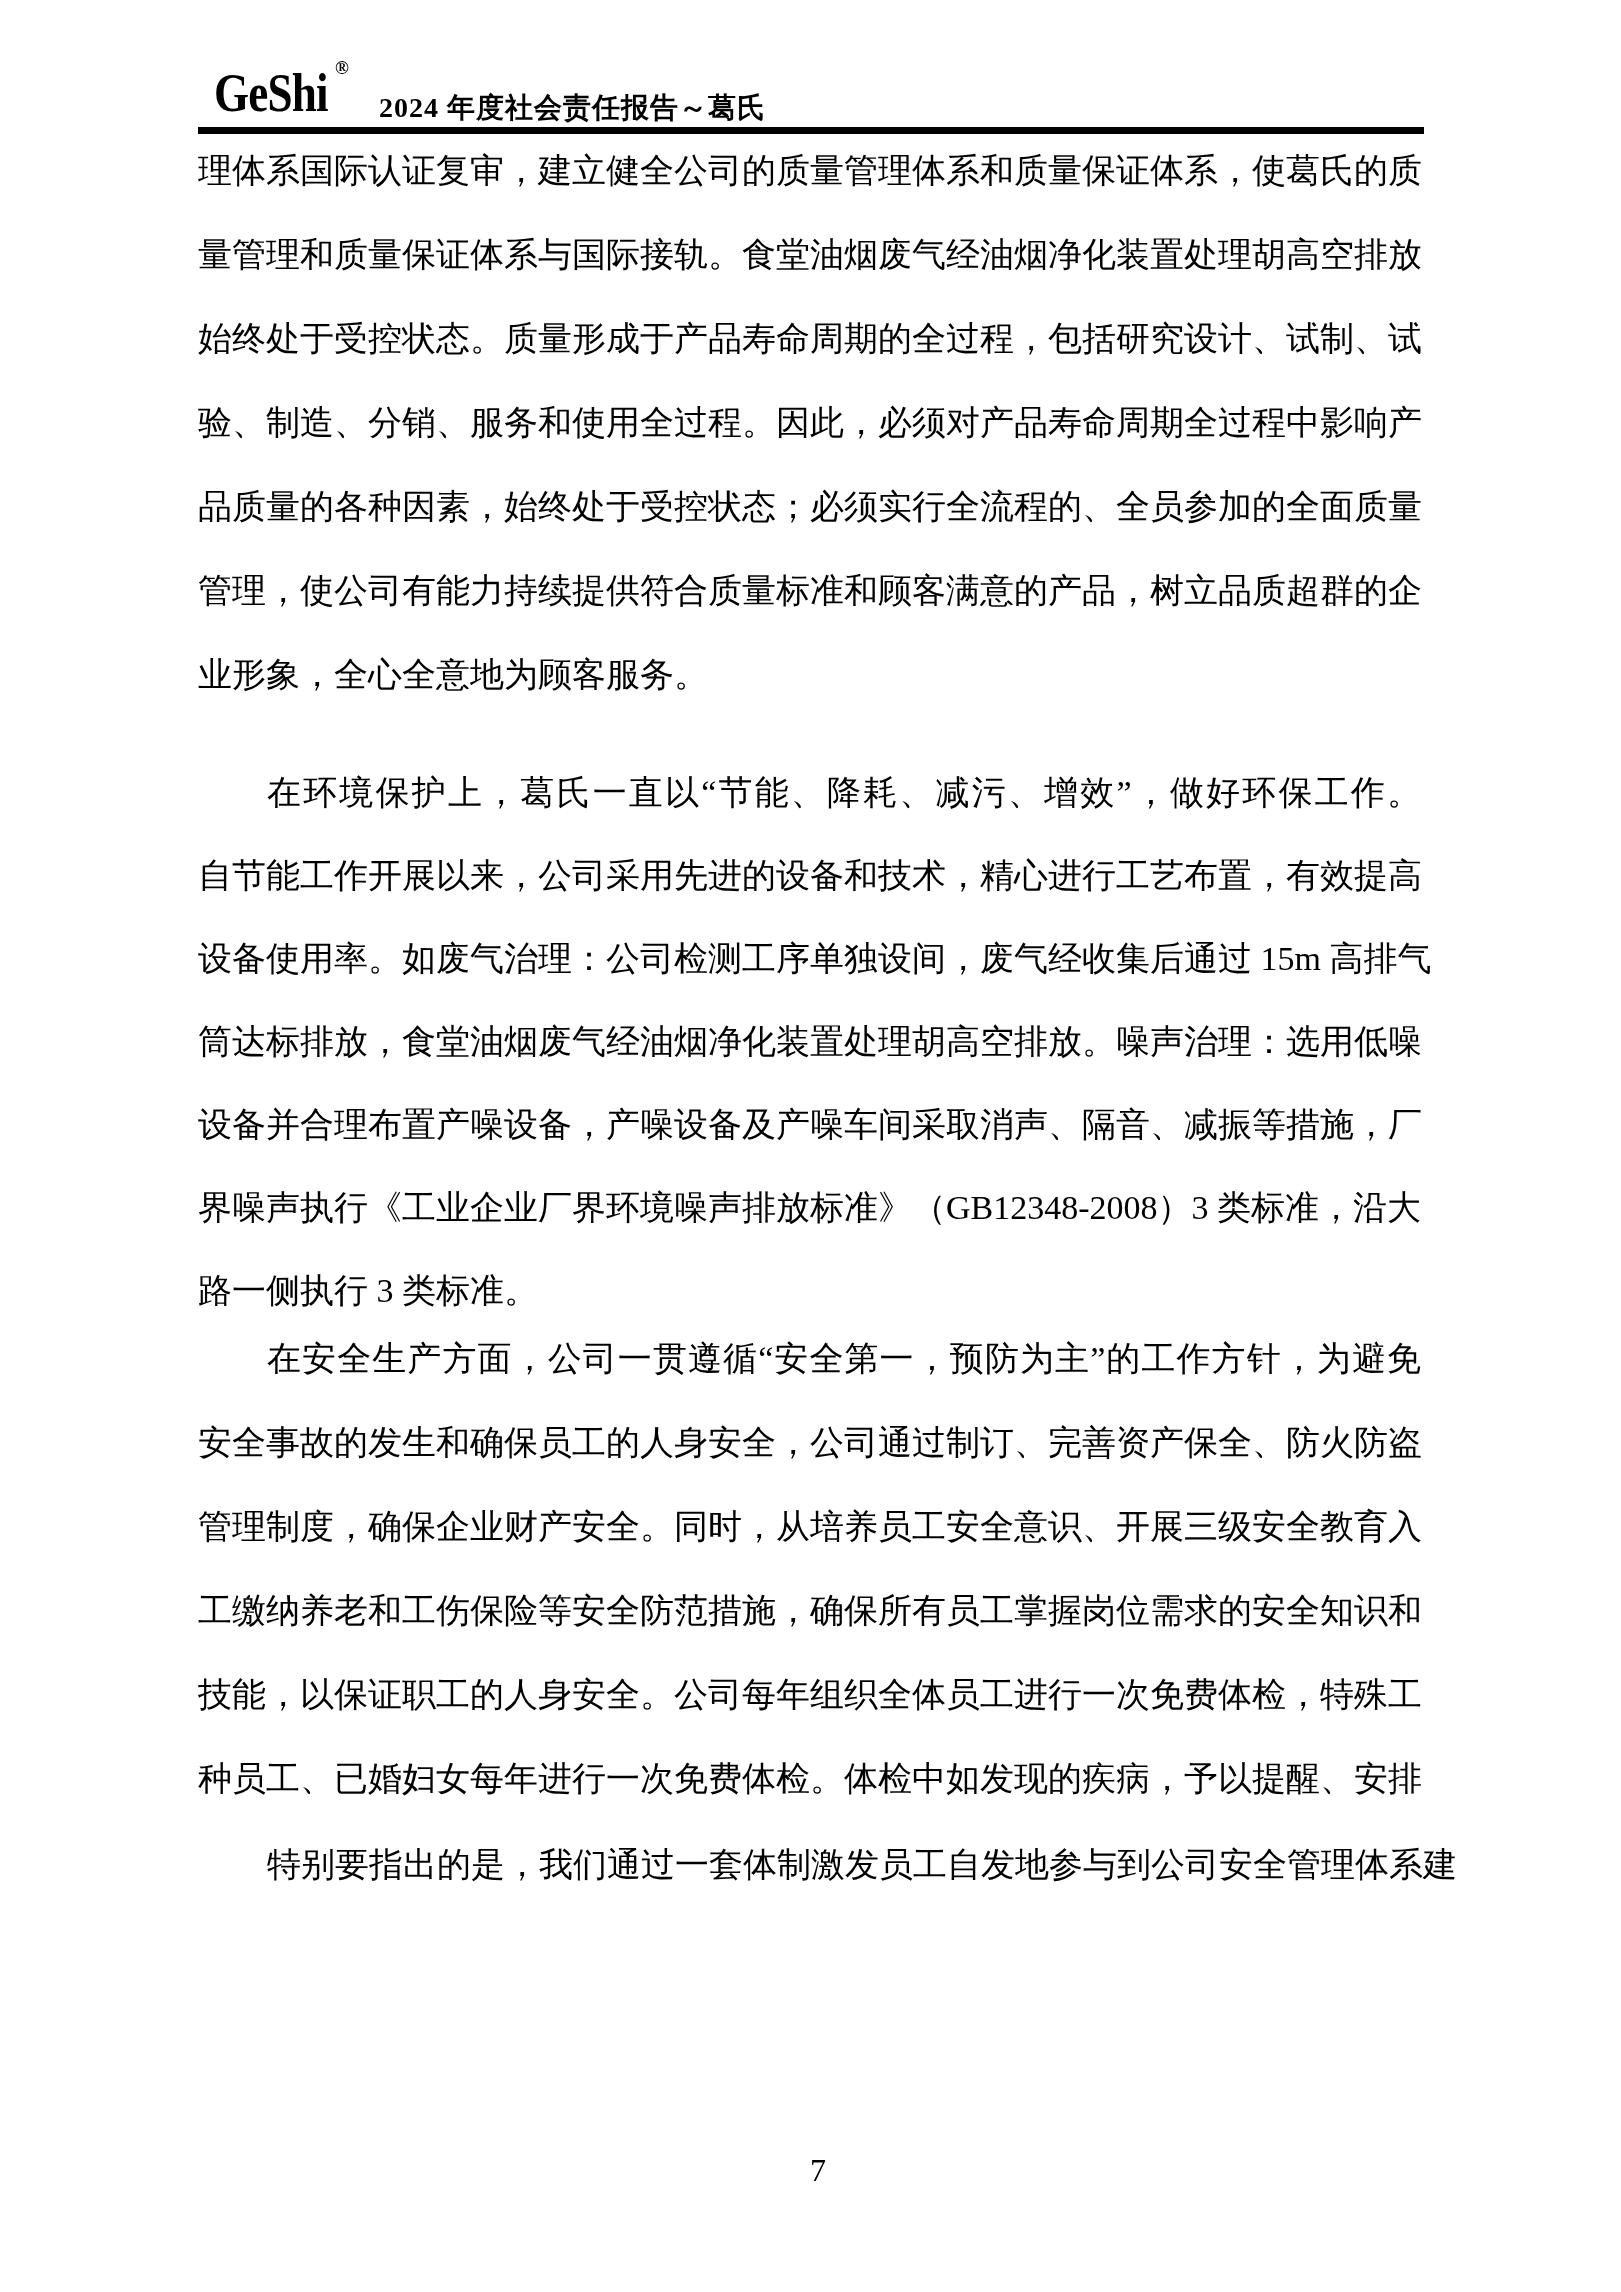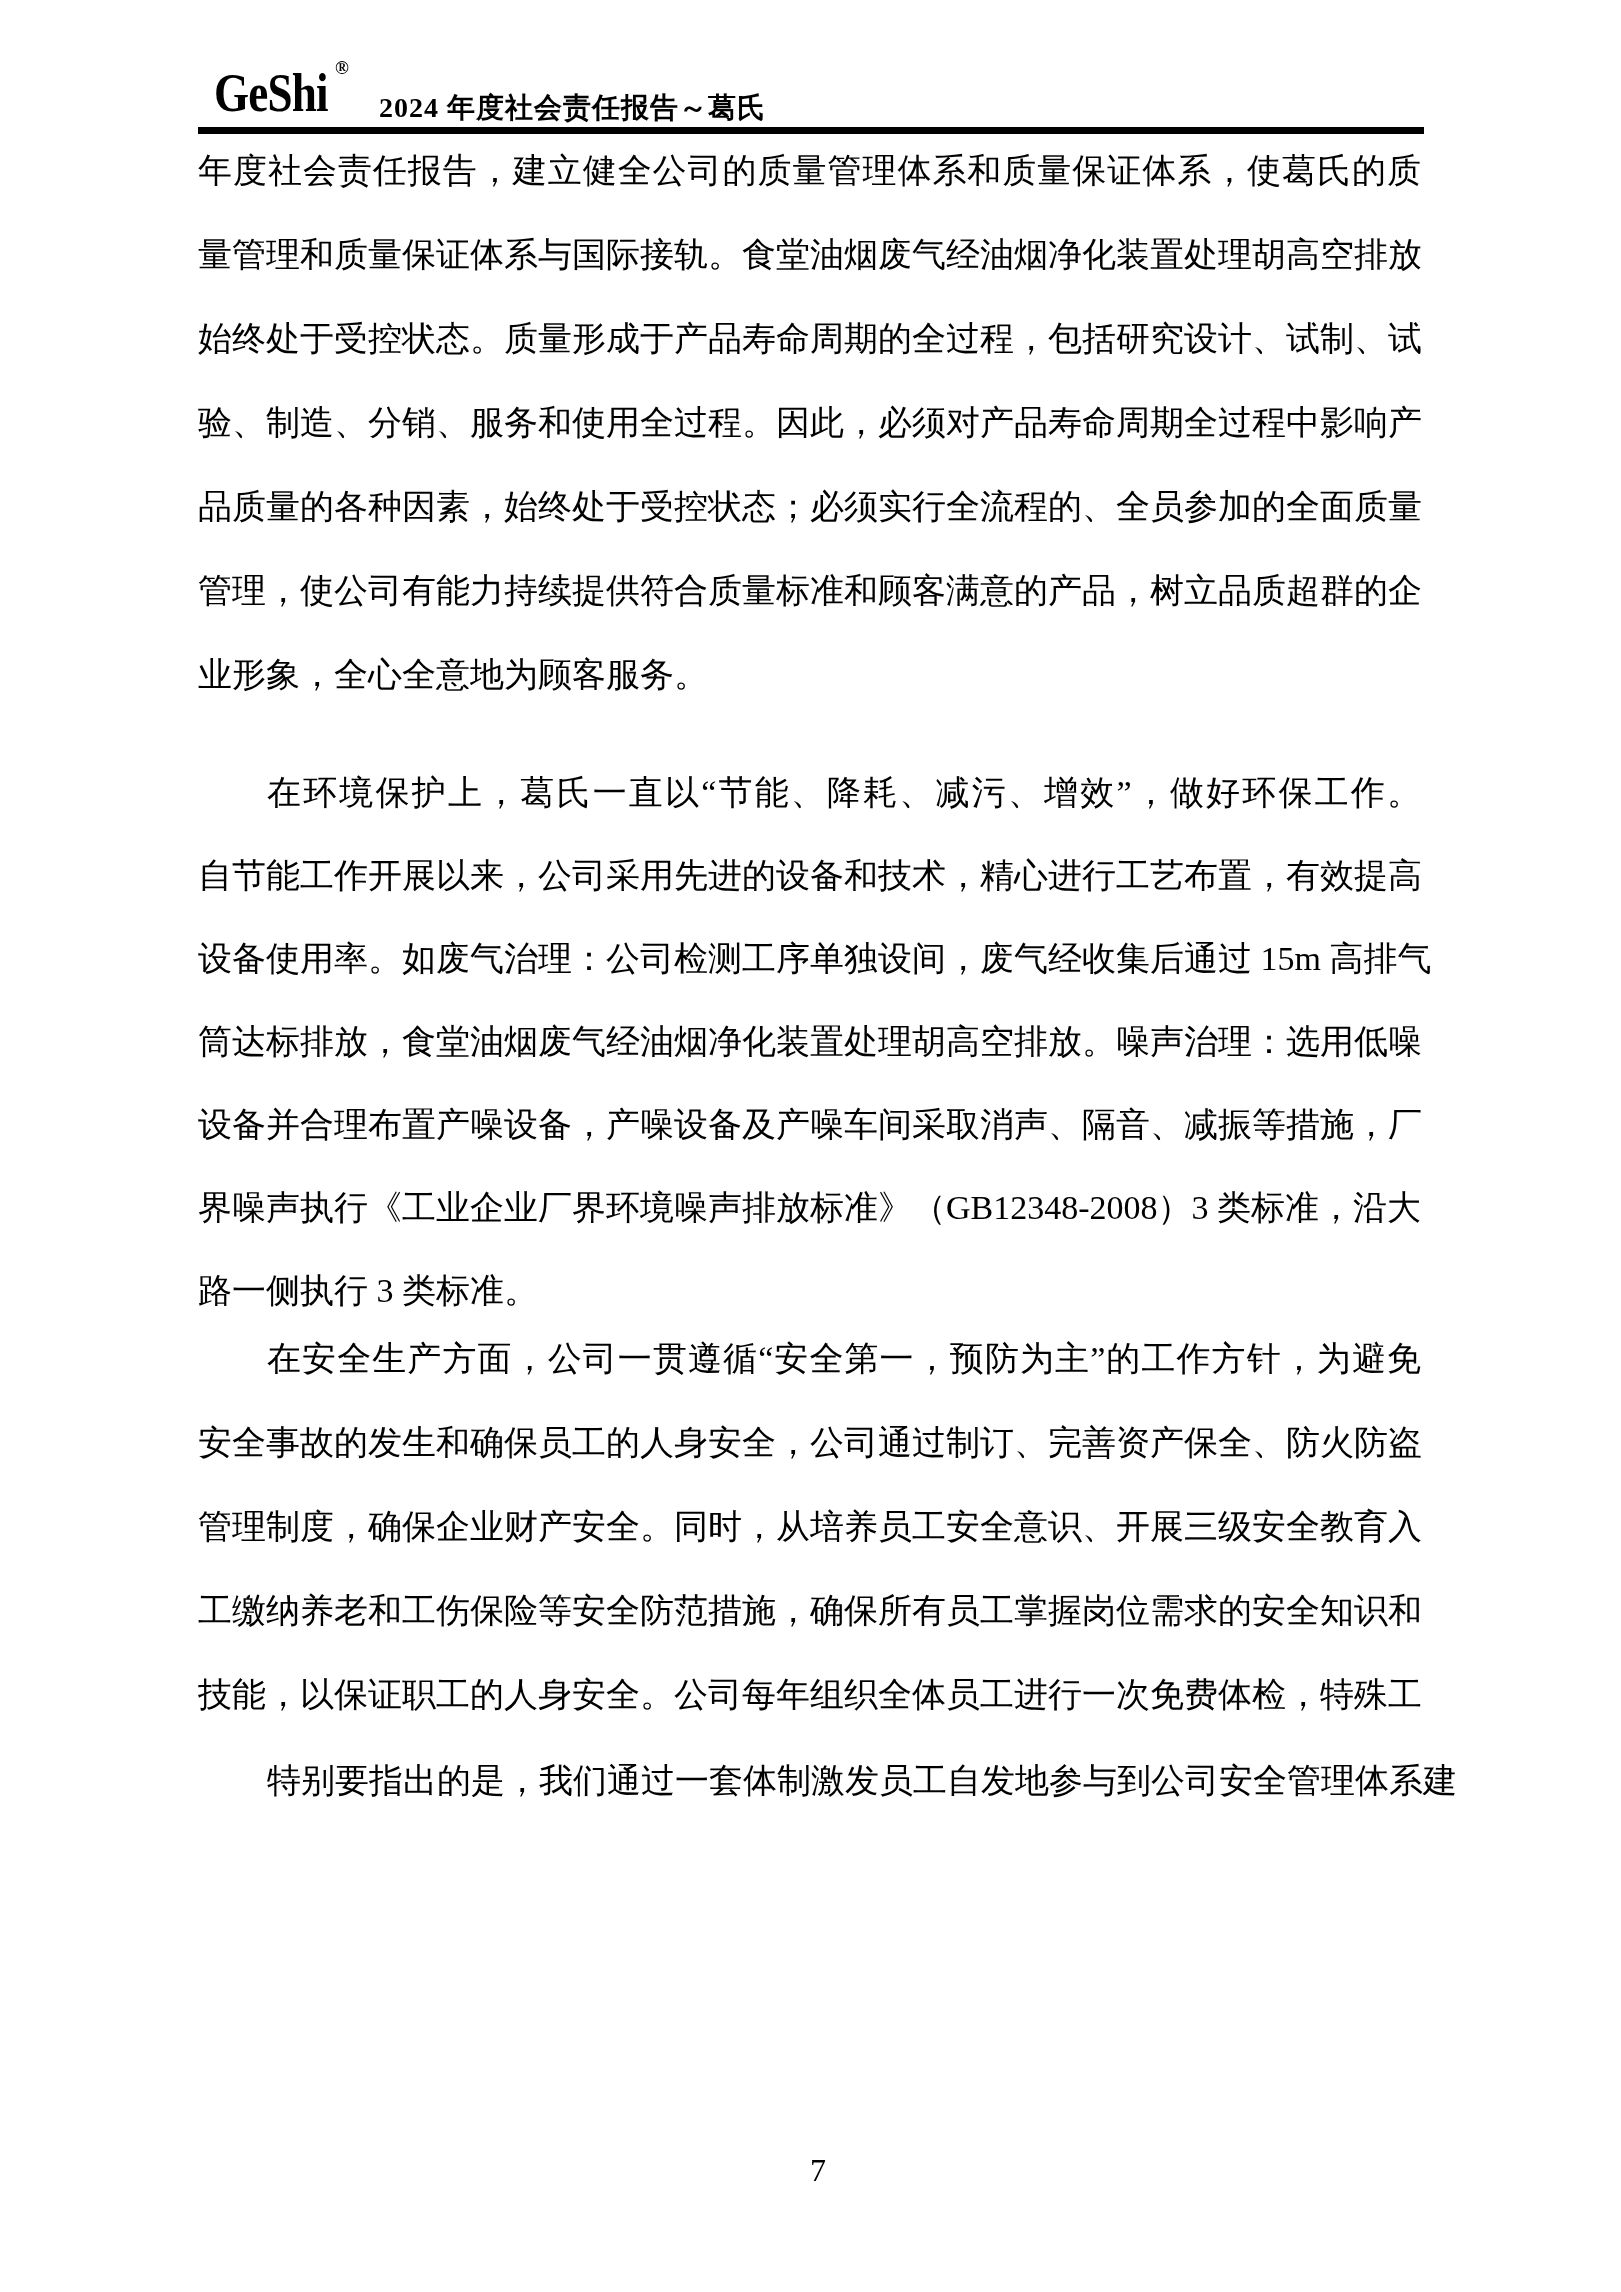--- a/index.html
+++ b/index.html
@@ -62,21 +62,21 @@
 <body>
 
 <div class="header-logo">GeShi</div>
 <div class="header-reg">®</div>
 <div class="header-title">2024 年度社会责任报告～葛氏</div>
 <div class="header-rule"></div>
 
 <div class="doc-body">
 
   <div class="para p-quality">
-    <div class="line">年度社会责任报告，建立健全公司的质量管理体系和质量保证体系，使葛氏的质</div>
+    <div class="line">理体系国际认证复审，建立健全公司的质量管理体系和质量保证体系，使葛氏的质</div>
     <div class="line">量管理和质量保证体系与国际接轨。食堂油烟废气经油烟净化装置处理胡高空排放</div>
     <div class="line">始终处于受控状态。质量形成于产品寿命周期的全过程，包括研究设计、试制、试</div>
     <div class="line">验、制造、分销、服务和使用全过程。因此，必须对产品寿命周期全过程中影响产</div>
     <div class="line">品质量的各种因素，始终处于受控状态；必须实行全流程的、全员参加的全面质量</div>
     <div class="line">管理，使公司有能力持续提供符合质量标准和顾客满意的产品，树立品质超群的企</div>
     <div class="line short">业形象，全心全意地为顾客服务。</div>
   </div>
 
   <div class="para p-env">
     <div class="line indent">在环境保护上，葛氏一直以“节能、降耗、减污、增效”，做好环保工作。</div>
@@ -87,20 +87,21 @@
     <div class="line">界噪声执行《工业企业厂界环境噪声排放标准》（GB12348-2008）3 类标准，沿大</div>
     <div class="line short">路一侧执行 3 类标准。</div>
   </div>
 
   <div class="para p-safety">
     <div class="line indent">在安全生产方面，公司一贯遵循“安全第一，预防为主”的工作方针，为避免</div>
     <div class="line">安全事故的发生和确保员工的人身安全，公司通过制订、完善资产保全、防火防盗</div>
     <div class="line">管理制度，确保企业财产安全。同时，从培养员工安全意识、开展三级安全教育入</div>
     <div class="line">工缴纳养老和工伤保险等安全防范措施，确保所有员工掌握岗位需求的安全知识和</div>
     <div class="line">技能，以保证职工的人身安全。公司每年组织全体员工进行一次免费体检，特殊工</div>
+    <div class="line">种员工、已婚妇女每年进行一次免费体检。体检中如发现的疾病，予以提醒、安排</div>
   </div>
 
   <div class="para p-special">
     <div class="line indent">特别要指出的是，我们通过一套体制激发员工自发地参与到公司安全管理体系建</div>
   </div>
 
 </div>
 
 <div class="page-number">7</div>
 

